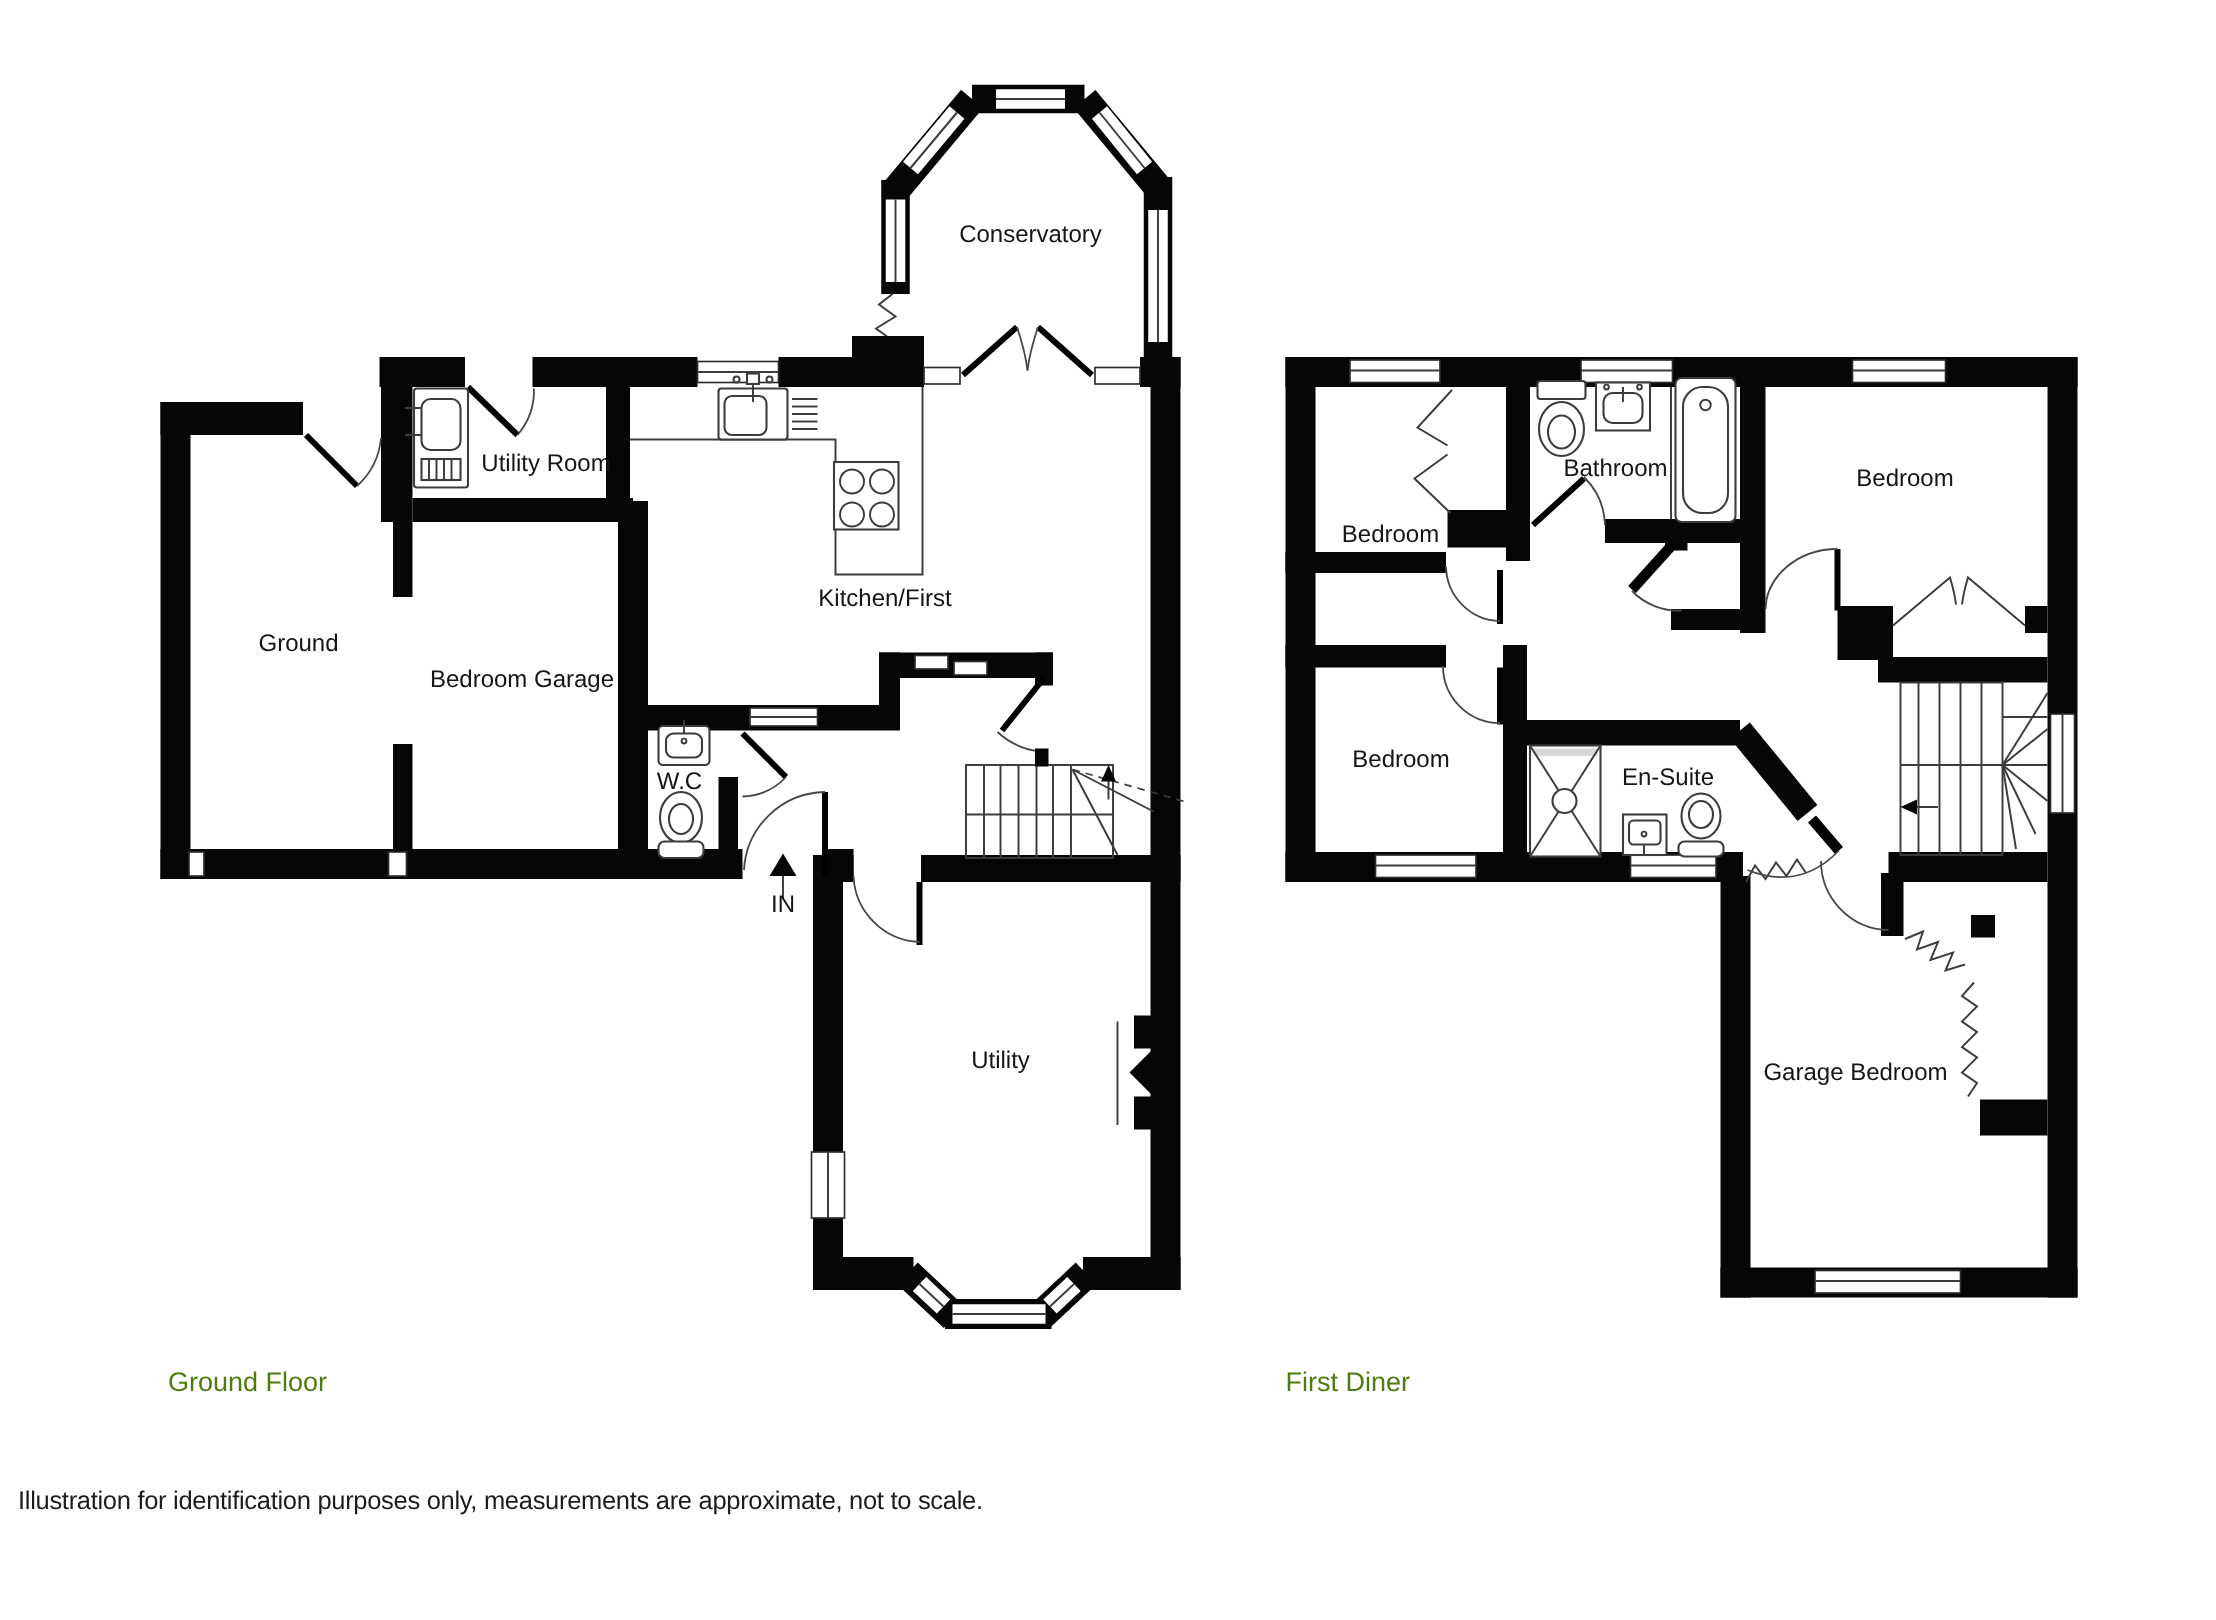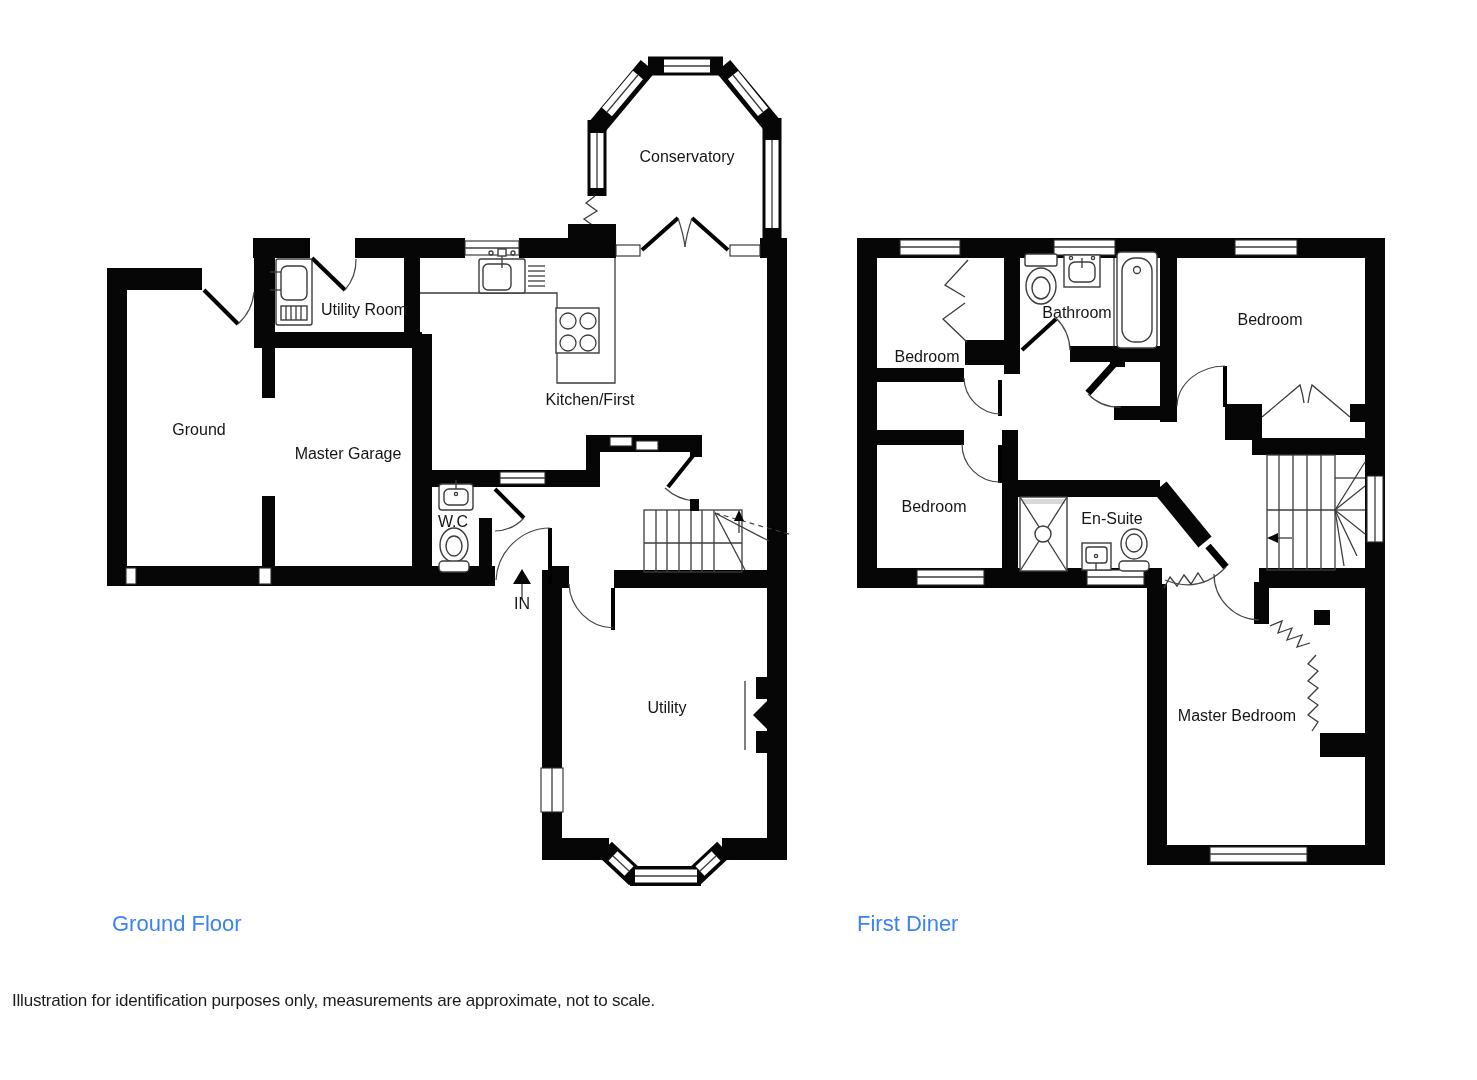--- a/index.html
+++ b/index.html
@@ -11,21 +11,21 @@
   .ln{stroke:#3c3c3c;stroke-width:1.3;fill:none}
   .lnd{stroke:#3c3c3c;stroke-width:1.1;fill:none;stroke-dasharray:5 4}
   .win{fill:#ffffff;stroke:#2b2b2b;stroke-width:1.1}
   .winl{stroke:#ffffff;stroke-width:13;fill:none}
   .arc{stroke:#474747;stroke-width:1.2;fill:none}
   .leaf{stroke:#000000;stroke-width:4;fill:none}
   .leafT{stroke:#000000;stroke-width:7;fill:none}
   .fixw{fill:#ffffff;stroke:#3c3c3c;stroke-width:1.4}
   .blk{fill:#060606}
   .room-label{position:absolute;transform:translate(-50%,-50%);font-size:16px;color:#151515;white-space:nowrap;}
-  .floor-title{position:absolute;font-size:22px;color:#3b82f6;white-space:nowrap;}
+  .floor-title{position:absolute;font-size:18px;color:#4d7c0f;white-space:nowrap;}
   .disclaimer{position:absolute;left:0;top:991px;width:1477px;text-align:left;font-size:17px;letter-spacing:-0.2px;color:#1c1c1c;}
 </style>
 </head>
 <body>
 
 <div id="plan">
 <svg viewBox="0 0 1477 1080" width="1477" height="1080">
 
   <g>
 
@@ -327,29 +327,29 @@
       <line class="ln" stroke-width="2.2" x1="1280" y1="538" x2="1264" y2="538"></line>
       <polygon class="blk" points="1266,533 1266,543 1255,538"></polygon>
     </g>
   </g>
 </svg>
 
 <div class="room-label" style="left:675px;top:157px">Conservatory</div>
 <div class="room-label" style="left:352px;top:310px">Utility Room</div>
 <div class="room-label" style="left:578px;top:400px">Kitchen/First</div>
 <div class="room-label" style="left:187px;top:430px">Ground</div>
-<div class="room-label" style="left:336px;top:454px">Master Garage</div>
+<div class="room-label" style="left:336px;top:454px">Bedroom Garage</div>
 <div class="room-label" style="left:441px;top:522px">W.C</div>
 <div class="room-label" style="left:655px;top:708px">Utility</div>
 <div class="room-label" style="left:510px;top:604px">IN</div>
 
 <div class="room-label" style="left:915px;top:357px">Bedroom</div>
 <div class="room-label" style="left:1065px;top:313px">Bathroom</div>
 <div class="room-label" style="left:1258px;top:320px">Bedroom</div>
 <div class="room-label" style="left:922px;top:507px">Bedroom</div>
 <div class="room-label" style="left:1100px;top:519px">En-Suite</div>
-<div class="room-label" style="left:1225px;top:716px">Master Bedroom</div>
+<div class="room-label" style="left:1225px;top:716px">Garage Bedroom</div>
 
 <div class="floor-title" style="left:100px;top:911px">Ground Floor</div>
 <div class="floor-title" style="left:845px;top:911px">First Diner</div>
 
 <div class="disclaimer">Illustration for identification purposes only, measurements are approximate, not to scale.</div>
 </div>
 
 </body></html>

